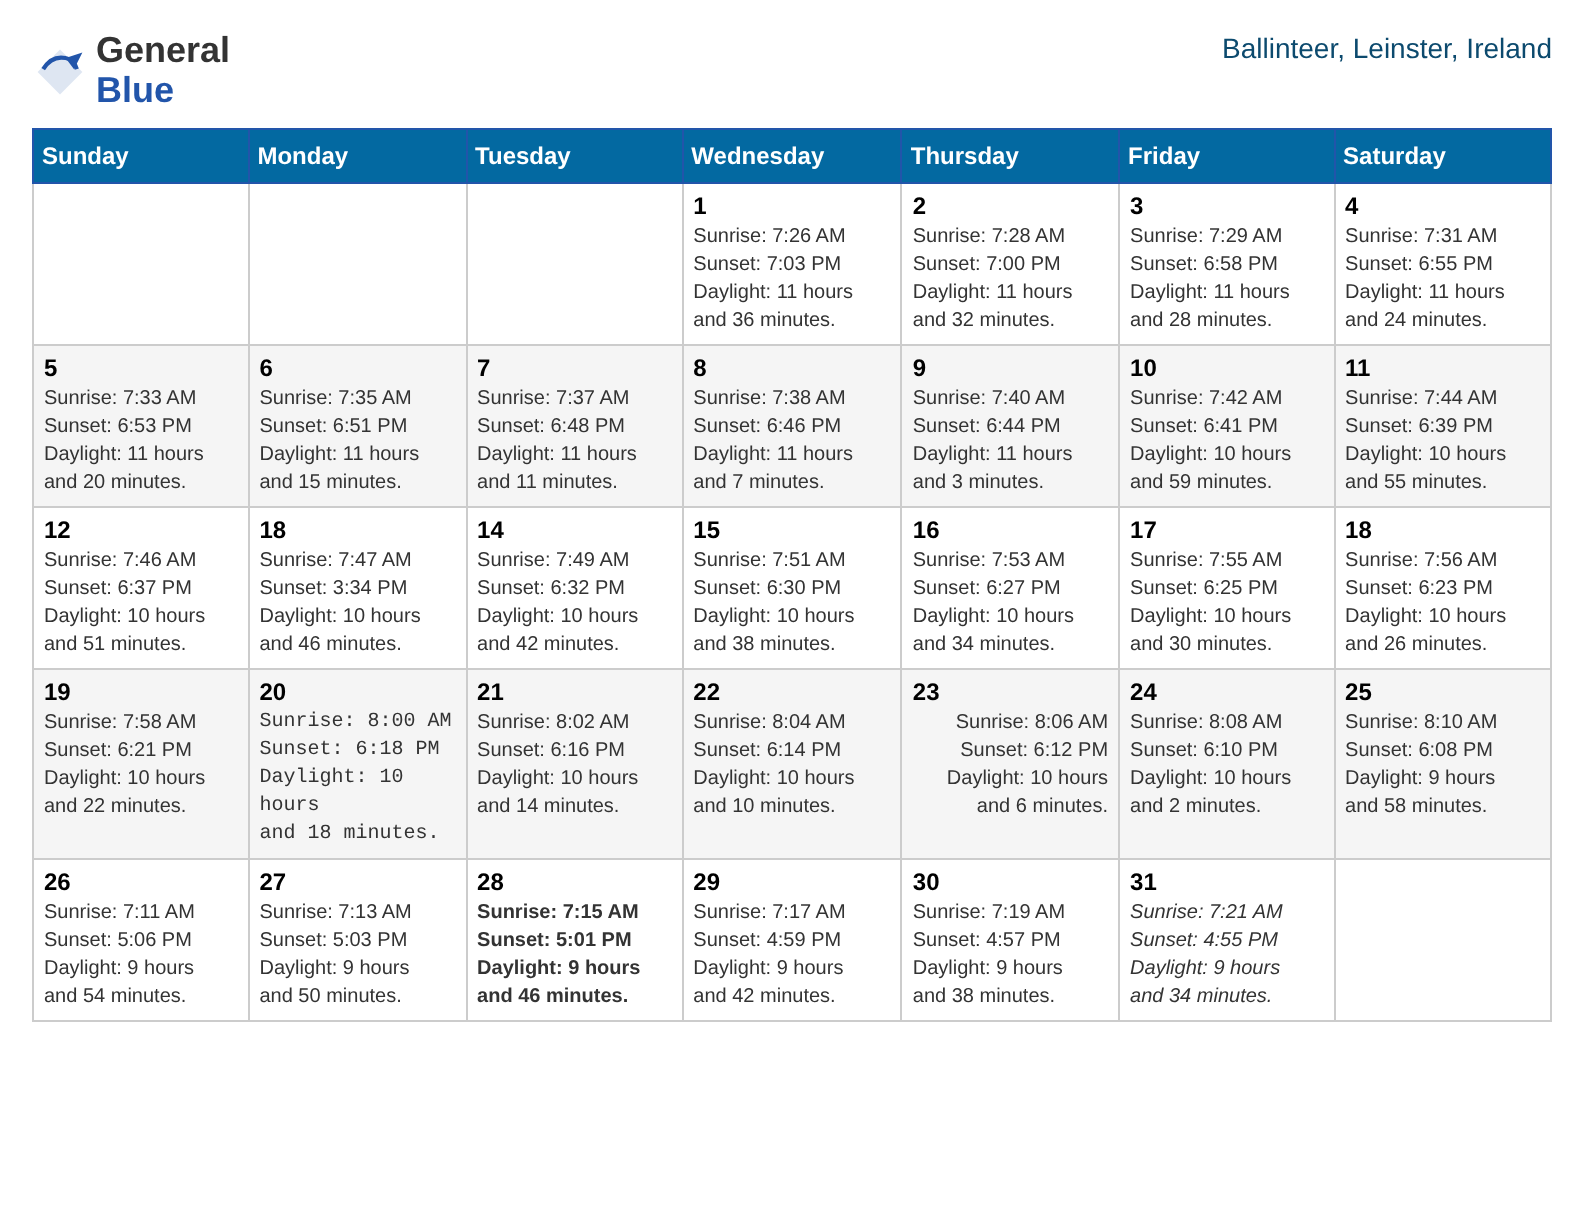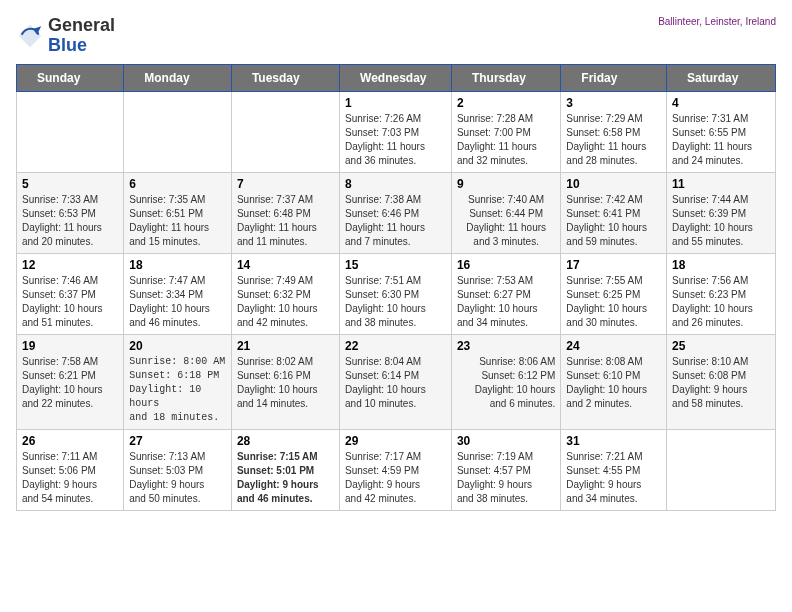--- a/index.html
+++ b/index.html
@@ -34,32 +34,32 @@
     }
     .title-block {
       text-align: right;
     }
     .month-title {
       font-size: 32px;
       font-weight: normal;
       color: #222;
     }
     .location {
-      font-size: 10px;
-      color: #701a75;
+      font-size: 14px;
+      color: #0c4a6e;
     }
     table {
       width: 100%;
       border-collapse: collapse;
       font-size: 11px;
     }
     thead th {
-      background-color: #737373;
+      background-color: #0369a1;
       color: #fff;
-      padding: 6px 20px;
+      padding: 6px 4px;
       text-align: left;
       font-size: 12px;
       font-weight: bold;
       border: 1px solid #2255aa;
     }
     tbody td {
       border: 1px solid #ccc;
       vertical-align: top;
       padding: 4px 5px;
       width: 113px;
@@ -174,21 +174,21 @@
         </td>
         <td>
           <span class="day-number">8</span>
           <div class="day-info" style="white-space: pre-line;">Sunrise: 7:38 AM
 Sunset: 6:46 PM
 Daylight: 11 hours
 and 7 minutes.</div>
         </td>
         <td>
           <span class="day-number">9</span>
-          <div class="day-info" style="white-space: pre-line; text-align: center;">Sunrise: 7:40 AM
+          <div class="day-info" style="white-space: pre-line;">Sunrise: 7:40 AM
 Sunset: 6:44 PM
 Daylight: 11 hours
 and 3 minutes.</div>
         </td>
         <td>
           <span class="day-number">10</span>
           <div class="day-info" style="white-space: pre-line;">Sunrise: 7:42 AM
 Sunset: 6:41 PM
 Daylight: 10 hours
 and 59 minutes.</div>
@@ -334,21 +334,21 @@
         </td>
         <td>
           <span class="day-number">30</span>
           <div class="day-info" style="white-space: pre-line;">Sunrise: 7:19 AM
 Sunset: 4:57 PM
 Daylight: 9 hours
 and 38 minutes.</div>
         </td>
         <td>
           <span class="day-number">31</span>
-          <div class="day-info" style="white-space: pre-line;">Sunrise: 7:21 AM
+          <div class="day-info" style="white-space: pre-line; font-style: italic;">Sunrise: 7:21 AM
 Sunset: 4:55 PM
 Daylight: 9 hours
 and 34 minutes.</div>
         </td>
         <td class="empty-cell"></td>
       </tr>
     </tbody>
 </table>
 
 </body></html>

